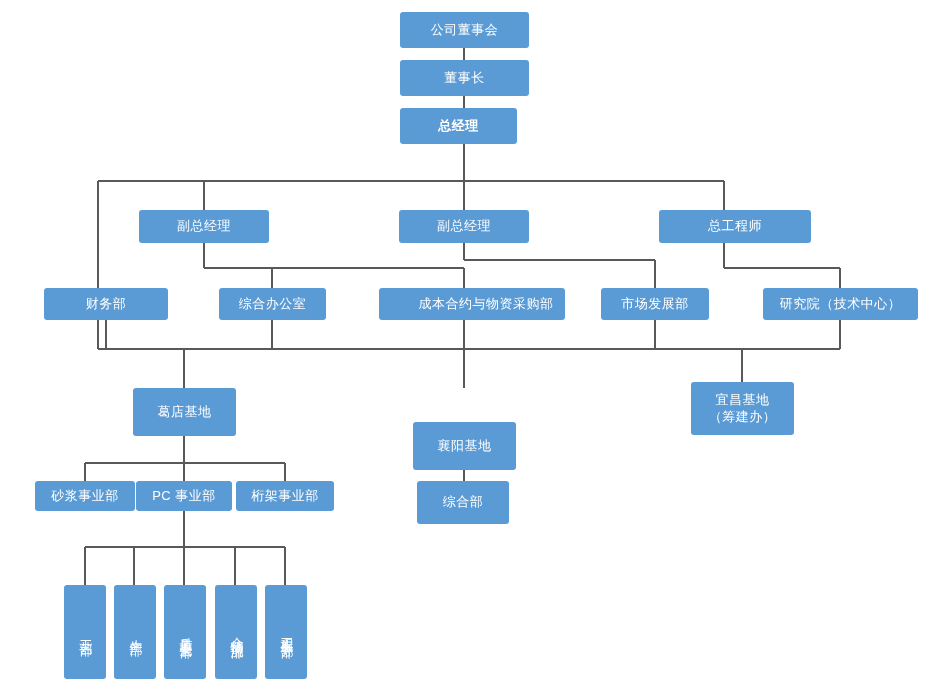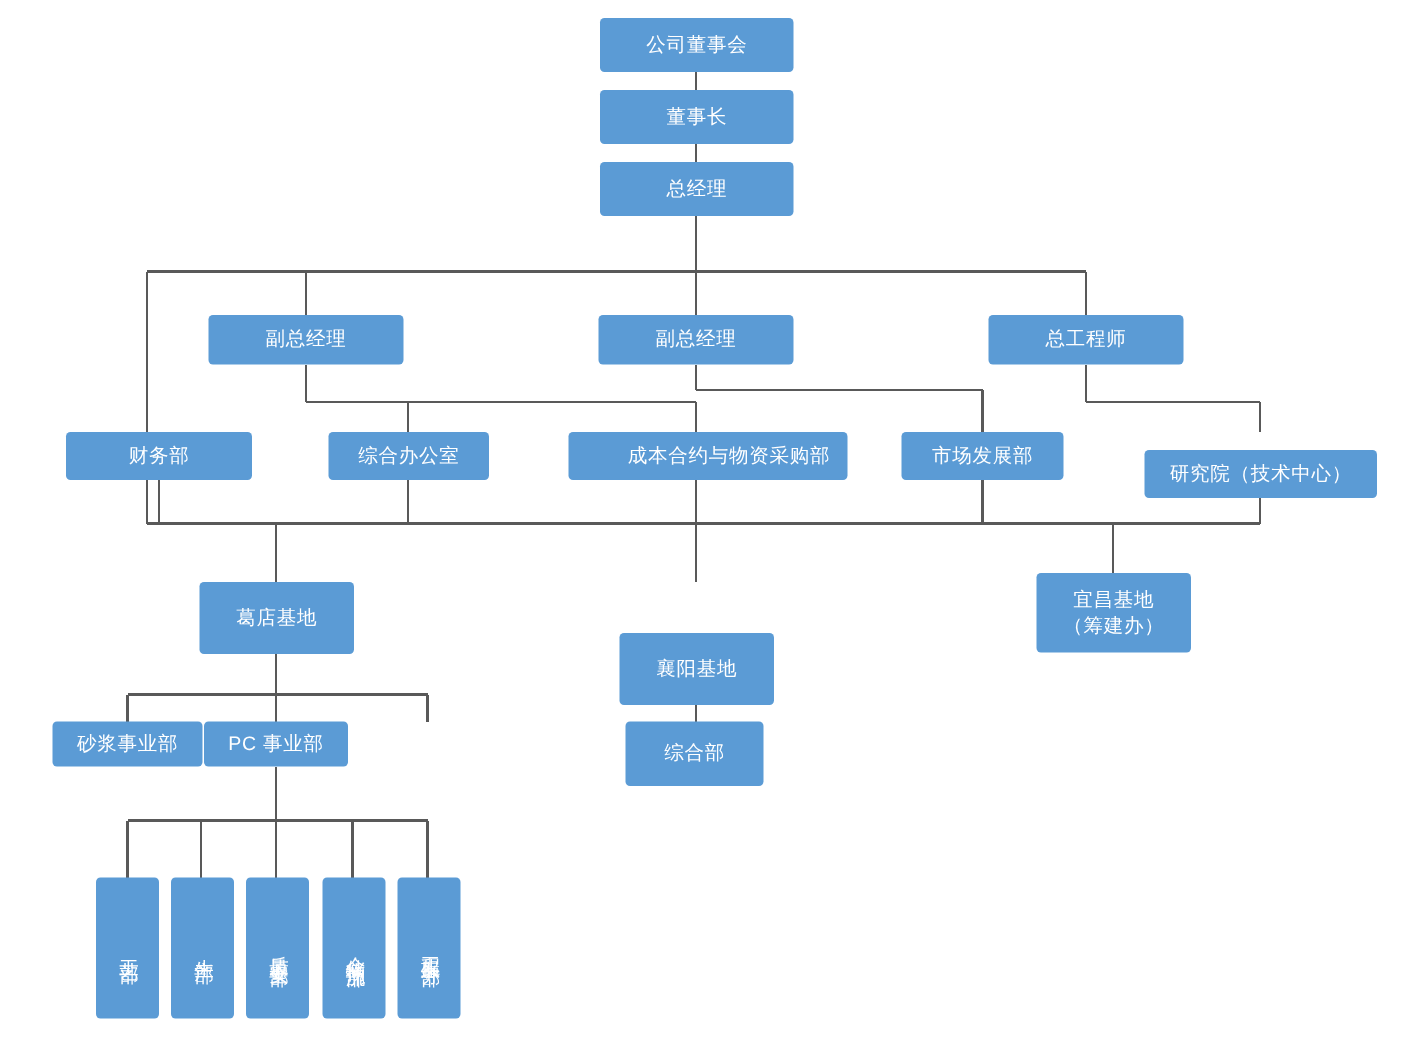--- a/index.html
+++ b/index.html
@@ -76,66 +76,69 @@
   </svg>
 
   <div class="node" style="left:400px;top:12px;width:129px;height:36px;">
     <span class="lbl">公司董事会</span>
   </div>
 
   <div class="node" style="left:400px;top:60px;width:129px;height:36px;">
     <span class="lbl">董事长</span>
   </div>
 
-  <div class="node" style="left:400px;top:108px;width:129px;height:36px;">
+  <div class="node" style="left:400px;top:108px;width:117px;height:36px;font-weight:bold;">
     <span class="lbl">总经理</span>
   </div>
 
   <div class="node" style="left:139px;top:210px;width:130px;height:33px;">
     <span class="lbl">副总经理</span>
   </div>
   <div class="node" style="left:399px;top:210px;width:130px;height:33px;">
     <span class="lbl">副总经理</span>
   </div>
-  <div class="node" style="left:659px;top:210px;width:130px;height:33px;">
+  <div class="node" style="left:659px;top:210px;width:152px;height:33px;">
     <span class="lbl">总工程师</span>
   </div>
 
   <div class="node" style="left:44px;top:288px;width:124px;height:32px;">
     <span class="lbl">财务部</span>
   </div>
   <div class="node" style="left:219px;top:288px;width:107px;height:32px;">
     <span class="lbl">综合办公室</span>
   </div>
   <div class="node" style="left:379px;top:288px;width:186px;height:32px;padding-left:28px;">
     <span class="lbl">成本合约与物资采购部</span>
   </div>
   <div class="node" style="left:601px;top:288px;width:108px;height:32px;">
     <span class="lbl">市场发展部</span>
   </div>
-  <div class="node" style="left:763px;top:300px;width:155px;height:32px;">
+  <div class="node" style="left:763px;top:288px;width:155px;height:32px;">
     <span class="lbl">研究院（技术中心）</span>
   </div>
 
   <div class="node" style="left:133px;top:388px;width:103px;height:48px;">
     <span class="lbl">葛店基地</span>
   </div>
   <div class="node" style="left:413px;top:388px;width:103px;height:48px;margin-top:34px;">
     <span class="lbl">襄阳基地</span>
   </div>
   <div class="node" style="left:691px;top:382px;width:103px;height:53px;">
     <span class="lbl">宜昌基地
 （筹建办）</span>
   </div>
 
   <div class="node" style="left:136px;top:481px;width:96px;height:30px;">
     <span class="lbl">PC 事业部</span>
   </div>
   <div class="node" style="left:35px;top:481px;width:100px;height:30px;">
     <span class="lbl">砂浆事业部</span>
+  </div>
+  <div class="node" style="left:236px;top:481px;width:98px;height:30px;">
+    <span class="lbl">桁架事业部</span>
   </div>
   <div class="node" style="left:417px;top:481px;width:92px;height:43px;">
     <span class="lbl">综合部</span>
   </div>
 
   <div class="node vert" style="left:64px;top:585px;width:42px;height:94px;">
     <span class="lbl">工艺部</span>
   </div>
   <div class="node vert" style="left:114px;top:585px;width:42px;height:94px;">
     <span class="lbl">生产部</span>

